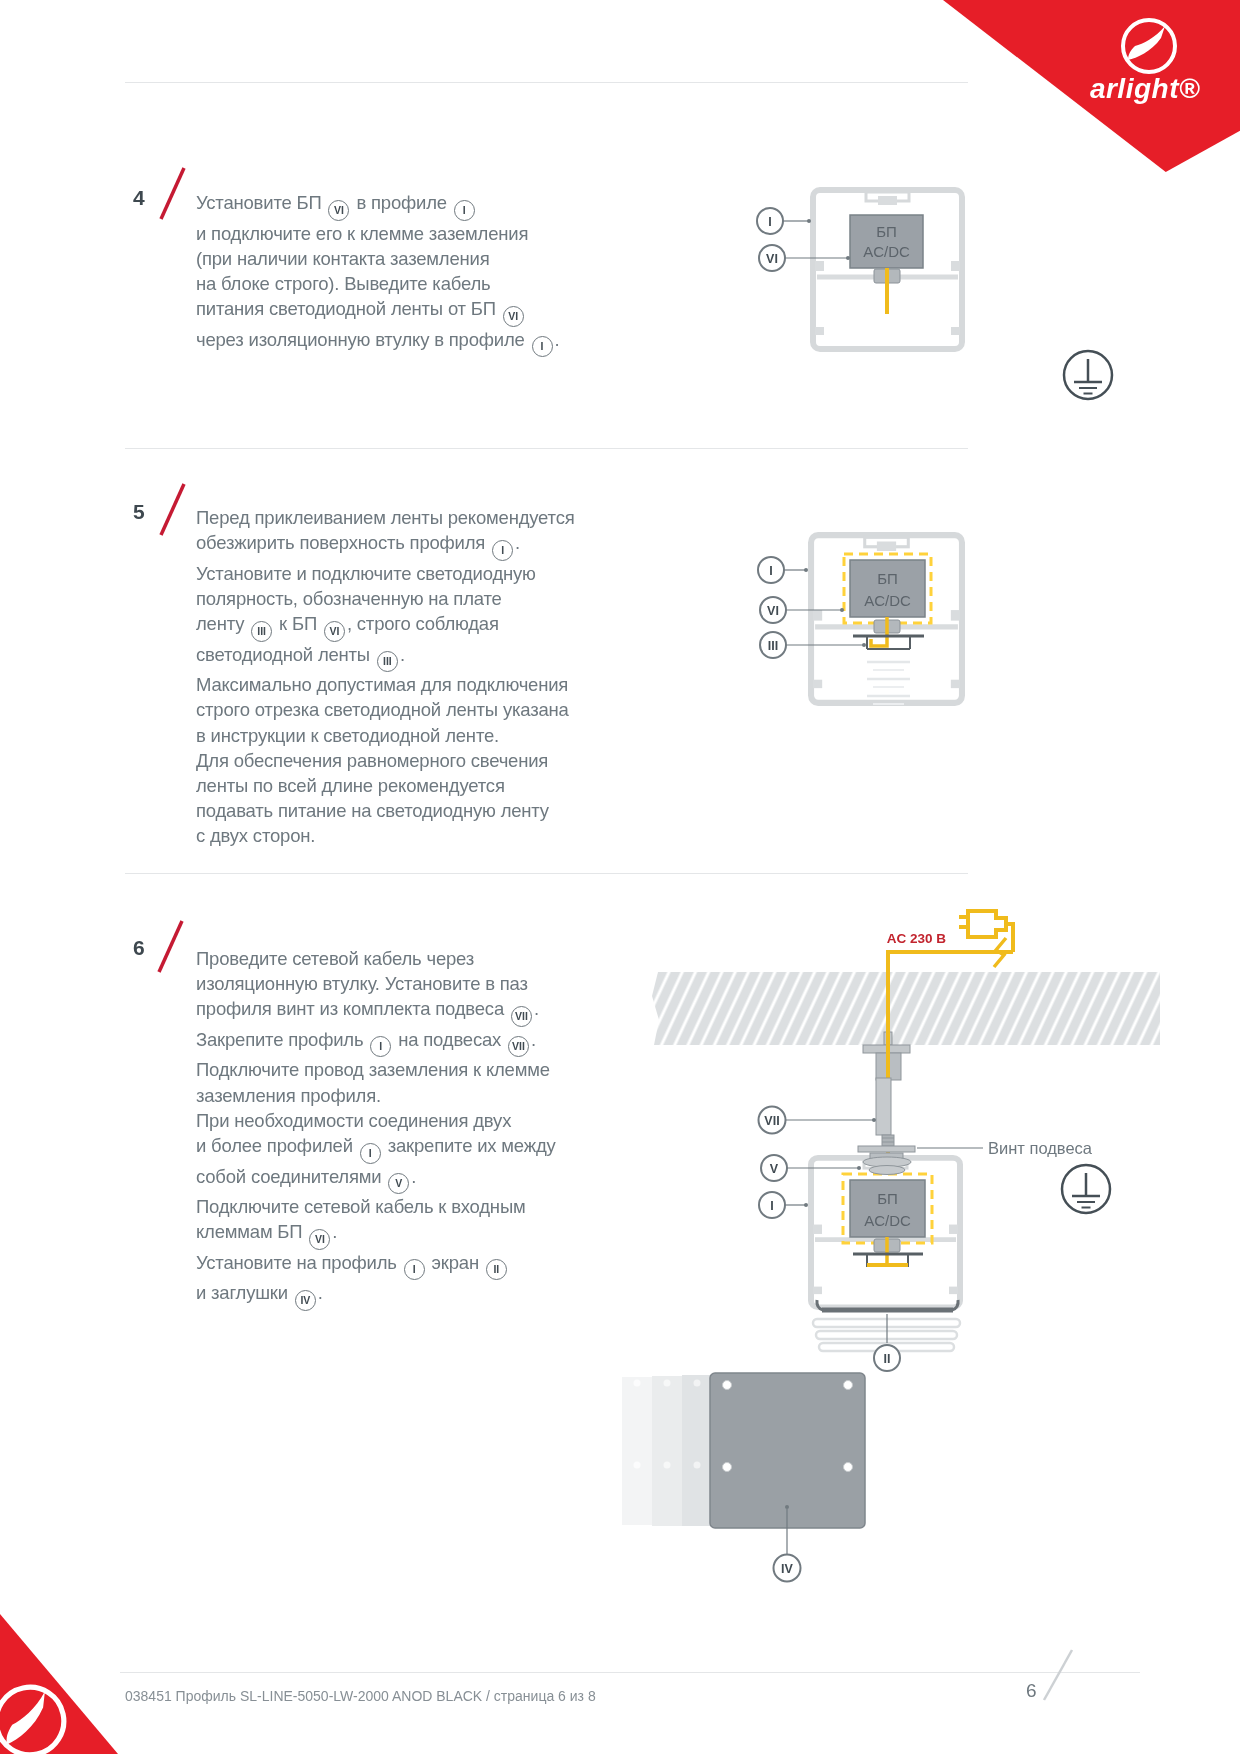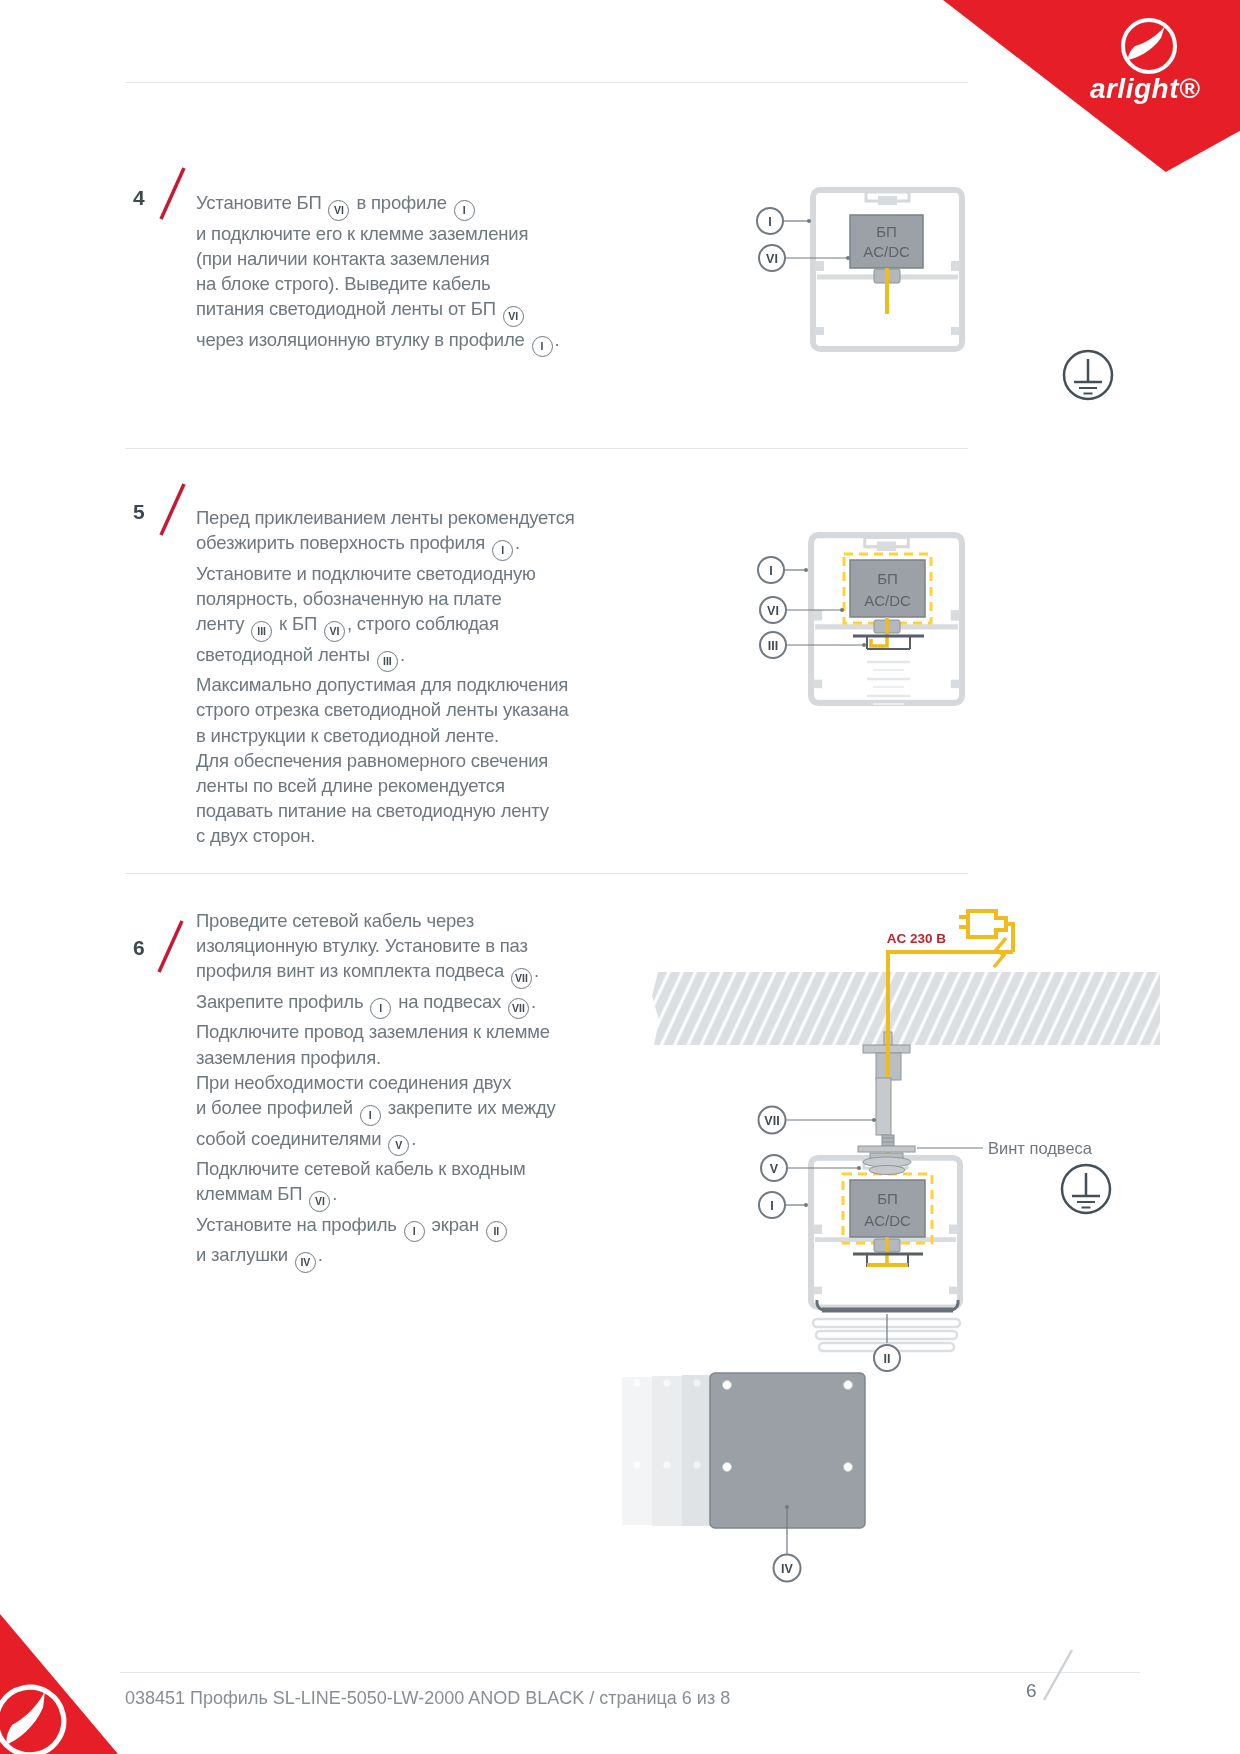--- a/index.html
+++ b/index.html
@@ -13,21 +13,21 @@
   .badge{display:inline-block;min-width:21px;height:21px;line-height:18px;text-align:center;
          border:1.6px solid #6f787e;border-radius:11px;font-size:10.5px;font-weight:bold;
          color:#414b52;vertical-align:-4.5px;margin:0 2px;box-sizing:border-box;padding:0 1px;
          letter-spacing:0}
   .diagram{position:absolute}
   .banner{position:absolute;top:0;right:0;width:330px;height:172px;background:#e61e28;
           clip-path:polygon(10% 0,100% 0,100% 76%,77.5% 100%)}
   .corner{position:absolute;left:0;top:1614px;width:118px;height:140px;background:#e61e28;
           clip-path:polygon(0 0,100% 100%,0 100%)}
   .brand-text{font-style:italic;font-weight:bold;letter-spacing:.5px}
-  .footer-text{position:absolute;left:125px;top:1688px;font-size:18px;color:#878f95}
+  .footer-text{position:absolute;left:125px;top:1688px;font-size:14px;color:#878f95}
   .page-num{position:absolute;left:1026px;top:1680px;font-size:19px;color:#6e787f}
   .psu-label{font-size:15px;fill:#5c646b;text-anchor:middle}
   .lbl-txt{font-size:12.5px;font-weight:bold;fill:#414b52;text-anchor:middle}
 </style>
 </head>
 <body>
 
 <svg width="0" height="0" style="position:absolute">
   <defs>
     <g id="profileSq">
@@ -164,21 +164,21 @@
     <circle cx="124" cy="175" r="2" fill="#717a80"></circle>
     <circle cx="33" cy="175" r="13" fill="#ffffff" stroke="#717a80" stroke-width="2"></circle>
     <text x="33" y="179.5" class="lbl-txt">III</text>
   </g>
 </svg>
 
 <div class="step-num" style="left:133px;top:936px">6</div>
 <svg class="step-slash" style="left:150px;top:915px" width="40" height="62">
   <line x1="9" y1="57" x2="32" y2="6" stroke="#c51a33" stroke-width="3.5"></line>
 </svg>
-<div class="step-text" style="left:196px;top:908px">
+<div class="step-text" style="left:196px;top:946px">
     <div>Проведите сетевой кабель через</div>
     <div>изоляционную втулку. Установите в паз</div>
     <div>профиля винт из комплекта подвеса <span class="badge">VII</span>.</div>
     <div>Закрепите профиль <span class="badge">I</span> на подвесах <span class="badge">VII</span>.</div>
     <div>Подключите провод заземления к клемме</div>
     <div>заземления профиля.</div>
     <div>При необходимости соединения двух</div>
     <div>и более профилей <span class="badge">I</span> закрепите их между</div>
     <div>собой соединителями <span class="badge">V</span>.</div>
     <div>Подключите сетевой кабель к входным</div>

